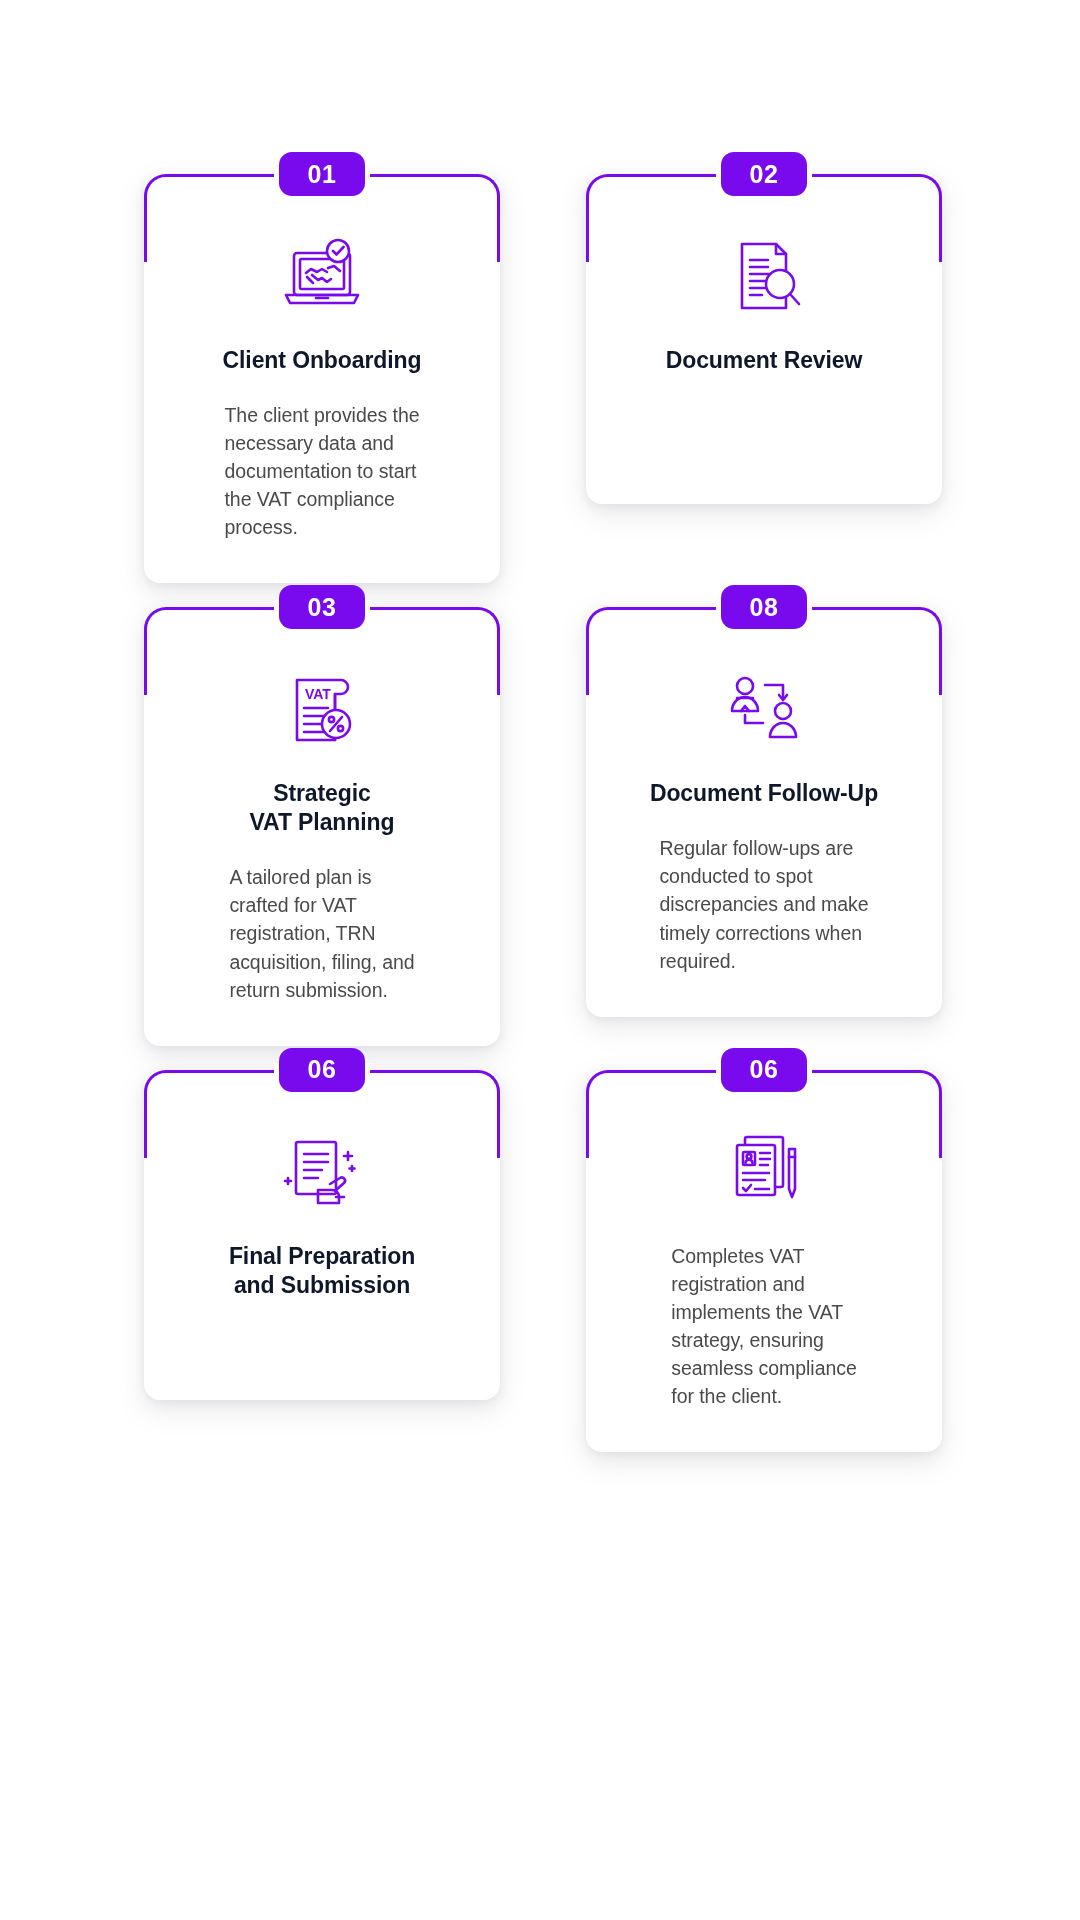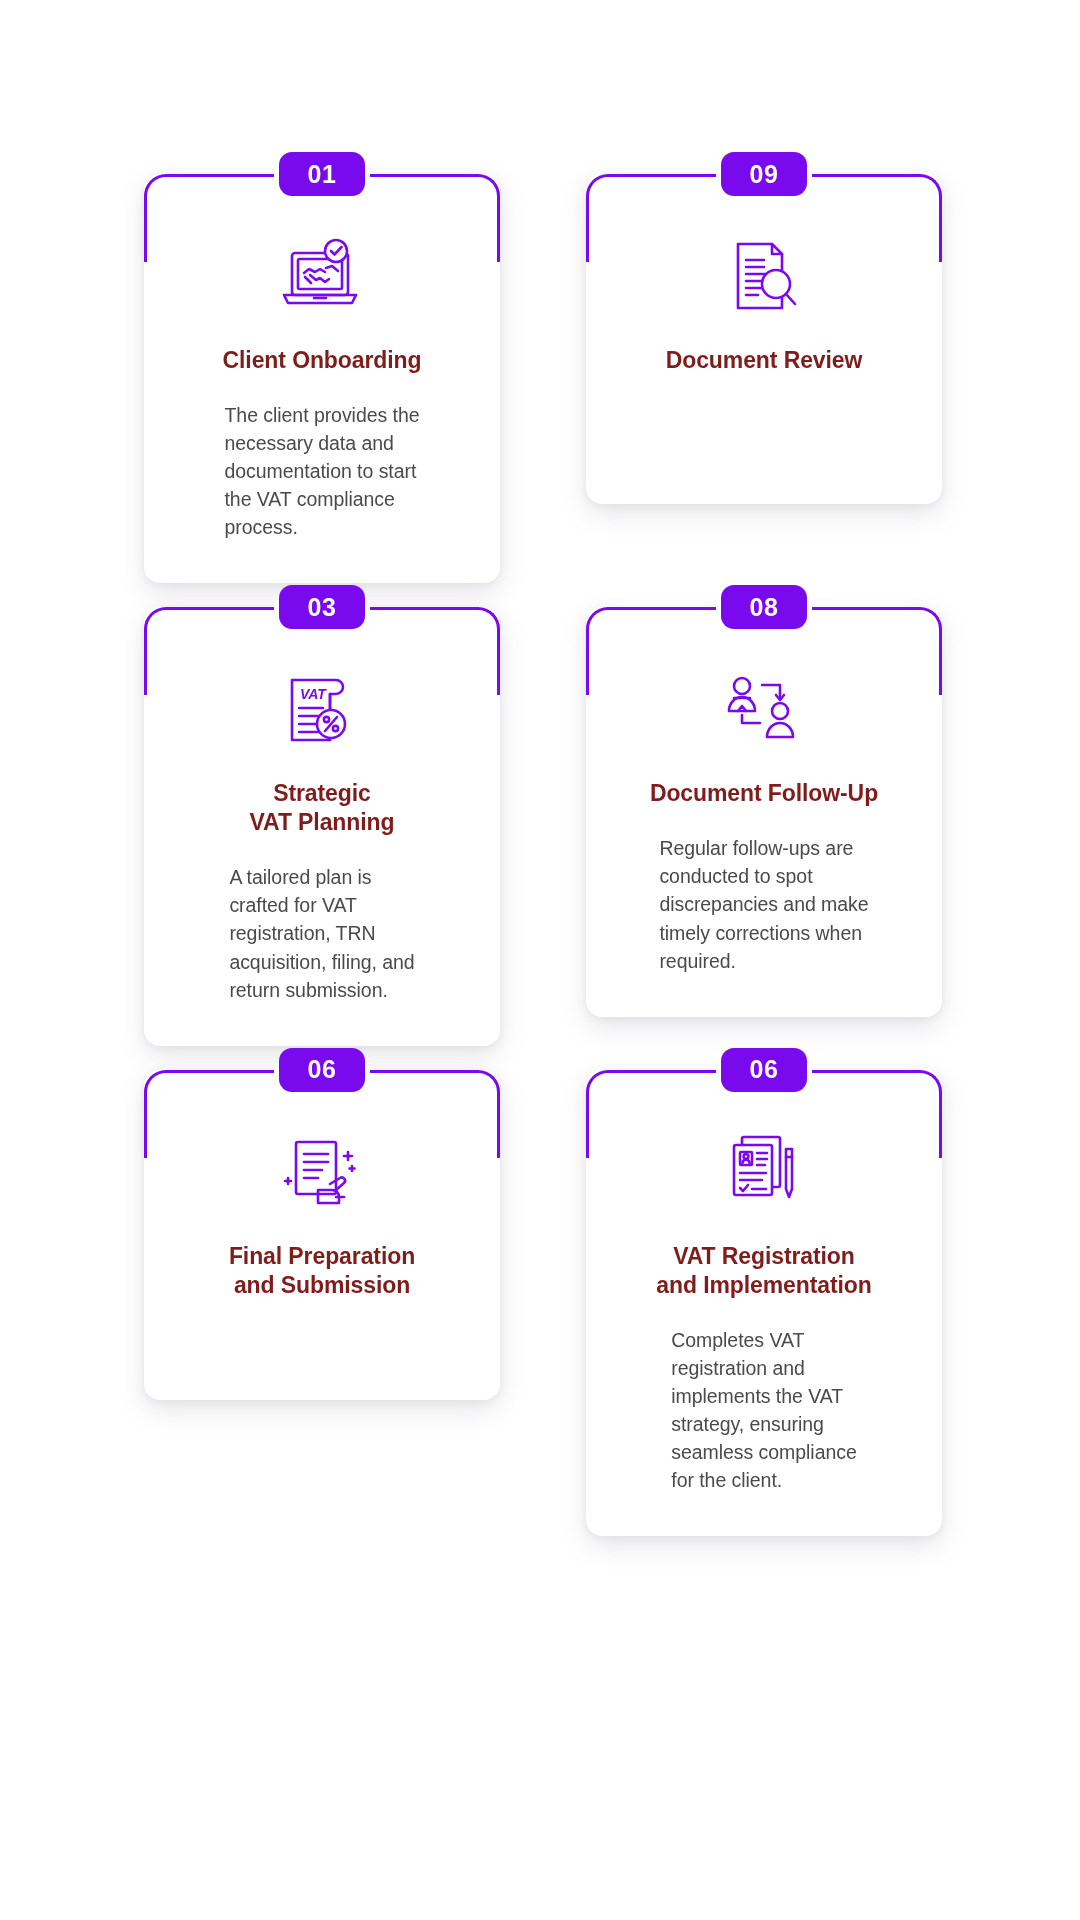--- a/index.html
+++ b/index.html
@@ -105,27 +105,26 @@
     z-index: 5;
   }
 
   .icon-box {
     width: 96px;
     height: 86px;
     margin-top: 4px;
     margin-bottom: 26px;
     display: flex;
     align-items: center;
-    justify-content: flex-start;
-    font-style: italic;
+    justify-content: center;
   }
   .icon-box svg { display: block; }
 
   .card-title {
-    color: #7f1d1d;
+    color: #0f172a;
     font-size: 23px;
     font-weight: bold;
     line-height: 1.26;
     text-align: center;
     margin-bottom: 26px;
     letter-spacing: -0.1px;
     white-space: pre-line;
   }
 
   .card-body {
@@ -172,21 +171,21 @@
 necessary data and
 documentation to start
 the VAT compliance
 process.</div>
       </div>
     </div>
 
     <div class="card-wrap row1">
       <div class="frame"></div>
       <div class="frame-gap"></div>
-      <div class="badge">09</div>
+      <div class="badge">02</div>
       <div class="panel">
         <div class="icon-box">
           <svg width="88" height="82" viewBox="0 0 88 82" fill="none" stroke="#7a0aee" stroke-width="2.6" stroke-linecap="round" stroke-linejoin="round">
             <path d="M22 8h34l10 10v54H22z"></path>
             <path d="M56 8v10h10"></path>
             <path d="M30 24h18M30 31h18M30 38h22M30 45h22M30 52h16M30 59h12"></path>
             <circle cx="60" cy="48" r="14" fill="#ffffff"></circle>
             <path d="M70 58l9 10"></path>
           </svg>
         </div>
@@ -283,22 +282,20 @@
             <circle cx="30" cy="23.5" r="2.4"></circle>
             <path d="M26.5 30c0-2 1.6-3.2 3.5-3.2s3.5 1.2 3.5 3.2"></path>
             <path d="M41 20h10M41 26h10M41 32h8"></path>
             <path d="M24 40h26M24 47h22"></path>
             <path d="M24 55l3 3 5-6"></path>
             <path d="M36 56h14"></path>
             <path d="M70 16l6 0 0 40-3 8-3-8z"></path>
             <path d="M70 24h6"></path>
           </svg>
         </div>
-        <div class="card-title">VAT Registration
-and Implementation</div>
         <div class="card-body">Completes VAT
 registration and
 implements the VAT
 strategy, ensuring
 seamless compliance
 for the client.</div>
       </div>
     </div>
 
   </div>

